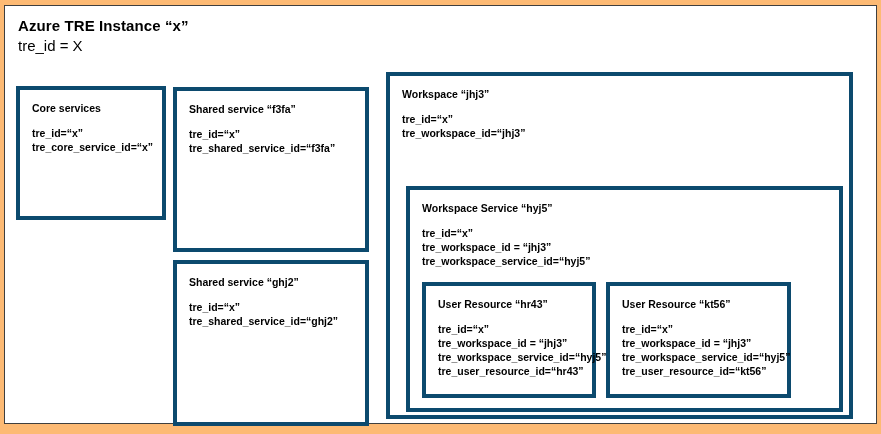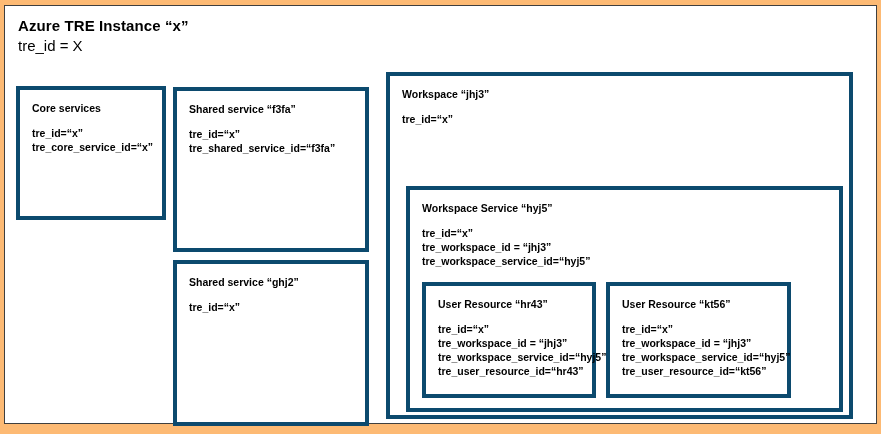--- a/index.html
+++ b/index.html
@@ -104,27 +104,29 @@
       <div class="box-lines">
         <div>tre_id=“x”</div>
         <div>tre_shared_service_id=“f3fa”</div>
       </div>
     </div>
 
     <div class="box" id="shared-service-2-box">
       <div class="box-title">Shared service “ghj2”</div>
       <div class="box-lines">
         <div>tre_id=“x”</div>
+        <div>tre_shared_service_id=“ghj2”</div>
       </div>
     </div>
 
     <div class="box" id="workspace-box">
       <div class="box-title">Workspace “jhj3”</div>
       <div class="box-lines">
         <div>tre_id=“x”</div>
+        <div>tre_workspace_id=“jhj3”</div>
       </div>
 
       <div class="box" id="workspace-service-box">
         <div class="box-title">Workspace Service “hyj5”</div>
         <div class="box-lines">
           <div>tre_id=“x”</div>
           <div>tre_workspace_id = “jhj3”</div>
           <div>tre_workspace_service_id=“hyj5”</div>
         </div>
 

